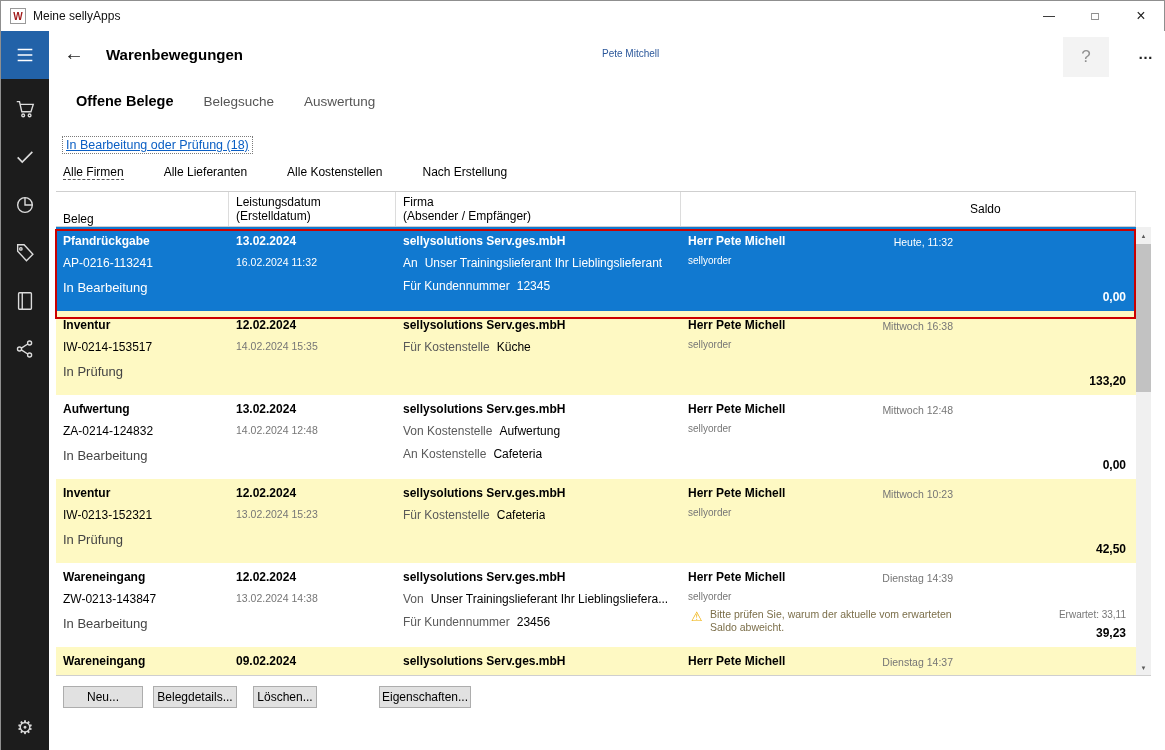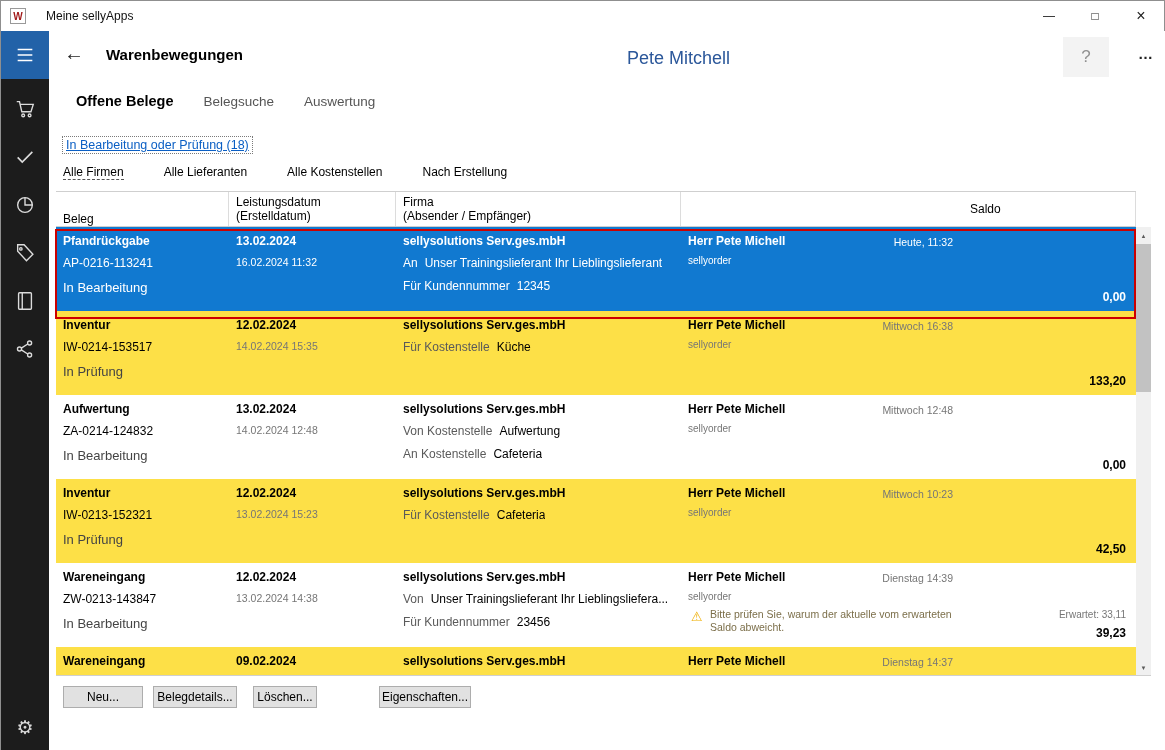--- a/index.html
+++ b/index.html
@@ -4,39 +4,39 @@
 <style>
   * { margin:0; padding:0; box-sizing:border-box; }
   html,body { width:1165px; height:750px; }
   body { font-family:"Liberation Sans","DejaVu Sans",sans-serif; background:#fff; overflow:hidden; }
   .window { position:relative; width:1165px; height:750px; border:1px solid #8f8f8f; background:#fff; }
 
   
   .titlebar { height:30px; display:flex; align-items:center; background:#fff; }
   .appicon { width:16px; height:16px; margin-left:9px; border:1px solid #999; color:#a21b1b;
              font-size:10px; font-weight:bold; display:flex; align-items:center; justify-content:center; }
-  .apptitle { margin-left:20px; font-size:12px; color:#111; }
+  .apptitle { margin-left:7px; font-size:12px; color:#111; }
   .wincontrols { margin-left:auto; display:flex; height:30px; }
   .winbtn { width:46px; height:30px; display:flex; align-items:center; justify-content:center; font-size:12px; color:#222; cursor:default; }
   .winbtn.close { font-size:16px; }
 
   
   .sidebar { position:absolute; left:0; top:30px; width:48px; height:720px; background:#1c1c1c;
              display:flex; flex-direction:column; align-items:center; }
   .hamburger { width:48px; height:48px; background:#2262a8; display:flex; align-items:center; justify-content:center; }
   .navicon { width:48px; height:48px; display:flex; align-items:center; justify-content:center; }
   .navicon.first { margin-top:6px; }
   .gearslot { margin-top:auto; width:48px; height:48px; display:flex; align-items:center; justify-content:center;
               color:#d8d8d8; font-size:19px; }
 
   
   .main { position:absolute; left:48px; top:30px; width:1117px; height:720px; background:#fff; }
   .back { position:absolute; left:15px; top:11px; font-size:20px; color:#222; }
   .page-title { position:absolute; left:57px; top:15px; font-size:15px; font-weight:bold; color:#000; }
-  .user { position:absolute; left:578px; top:17px; color:#2b579a; font-size:18px; }
+  .user { position:absolute; left:553px; top:17px; color:#2b579a; font-size:10px; }
   .help-btn { position:absolute; left:1014px; top:6px; width:46px; height:40px; background:#f3f3f3;
               color:#909090; font-size:17px; display:flex; align-items:center; justify-content:center; }
   .more-btn { position:absolute; left:1080px; top:14px; width:34px; text-align:center; font-size:15px;
               font-weight:bold; color:#222; letter-spacing:1px; }
 
   .tabs { position:absolute; left:27px; top:62px; display:flex; gap:30px; align-items:baseline; }
   .tab { font-size:13.5px; color:#555; }
   .tab.active { font-size:14.5px; font-weight:bold; color:#000; }
 
   .status-link { position:absolute; left:13px; top:105px; color:#0b5fc4; font-size:12.5px;
@@ -46,21 +46,21 @@
   .filter.dashed { border-bottom:1px dashed #555; padding-bottom:0; }
 
   
   .table { position:absolute; left:7px; top:160px; width:1095px; }
   .thead { position:relative; height:36px; border-top:1px solid #cfcfcf; border-bottom:1px solid #cfcfcf; width:1080px; }
   .hcell { position:absolute; top:0; height:34px; padding:0 7px; display:flex; flex-direction:column;
            justify-content:center; font-size:12px; line-height:14.5px; border-right:1px solid #dcdcdc; color:#000; }
   .tbody { position:relative; width:1095px; height:449px; overflow:hidden; border-bottom:1px solid #cfcfcf; }
 
   .row { position:relative; height:84px; width:1080px; background:#fff; }
-  .row.alt { background:#fde047; }
+  .row.alt { background:#fef9c3; }
   .row.selected { background:#1179d0; }
   .row.selected span { color:#fff !important; }
 
   .cell { position:absolute; top:0; height:84px; font-size:12px; }
   .c-beleg { left:0; width:173px;justify-content:flex-end; }
   .c-datum { left:173px; width:167px; }
   .c-firma { left:340px; width:285px; }
   .c-bearb { left:625px; width:282px; }
   .c-saldo { left:907px; width:173px; }
 

